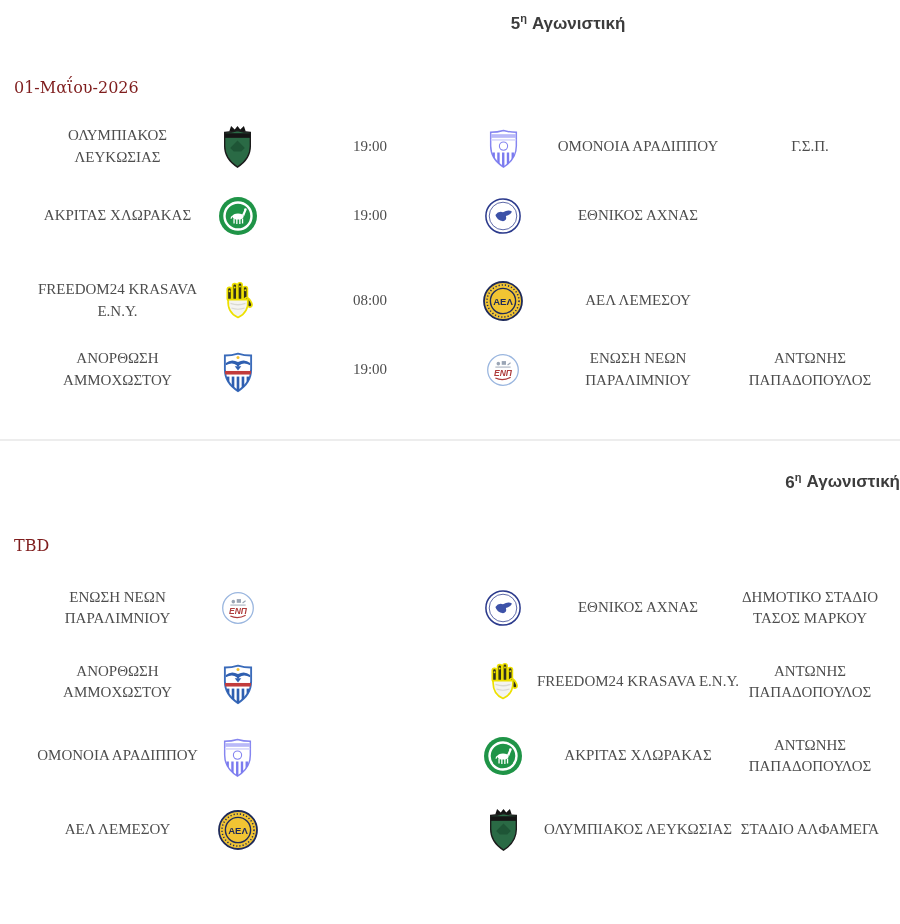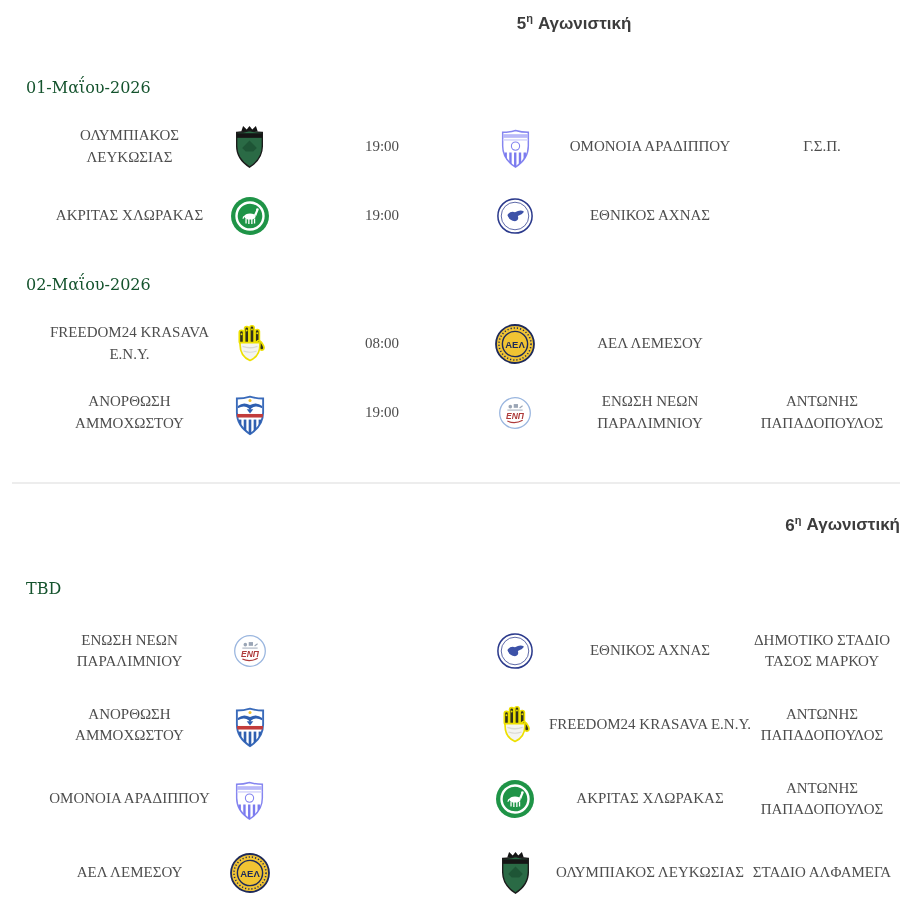--- a/index.html
+++ b/index.html
@@ -2,38 +2,38 @@
 <html><head>
 <meta charset="utf-8">
 <style>
   html,body { margin:0; padding:0; background:#ffffff; }
   body {
     width:900px;
     font-family:"Liberation Serif", serif;
     color:#4d4d4d;
     -webkit-font-smoothing:antialiased;
   }
-  .page { padding-top:4px;padding-left:12px; }
+  .page { padding-top:4px; }
 
   .round-title {
     font-family:"Liberation Sans", sans-serif;
     font-weight:bold;
     font-size:17px;
     color:#3c3c3c;
     text-align:center;
     padding:8px 0 8px 236px;
     margin:0;
   }
   .round-title sup { font-size:11px; }
   .round-title .word { margin-left:5px; }
 
   .date-label {
     font-family:"DejaVu Serif", serif;
     font-size:16px;
-    color:#14532d;
+    color:#7f1d1d;
     padding-left:14px;
     margin:24px 0 0 0;
   }
   .date-label.first { margin-top:36px; }
 
   .matches { margin-top:16px; }
 
   .match-row {
     display:grid;
     grid-template-columns:175px 65px 200px 66px 204px 140px;
@@ -199,21 +199,20 @@
         <div class="cell time">19:00</div>
         <div class="cell logo">
             <svg width="38" height="38" viewBox="0 0 40 40">
               <use href="#c-eth"></use>
             </svg>
           </div>
         <div class="cell name">ΕΘΝΙΚΟΣ ΑΧΝΑΣ</div>
       </div>
     </div>
 
-    <div class="date-label">02-Μαΐου-2026</div>
     <div class="matches">
 
       <div class="match-row">
         <div class="cell name">FREEDOM24 KRASAVA E.N.Y.</div>
         <div class="cell logo">
             <svg width="38" height="45" viewBox="0 0 40 48">
               <use href="#c-frd"></use>
             </svg>
           </div>
         <div class="cell time">08:00</div>

